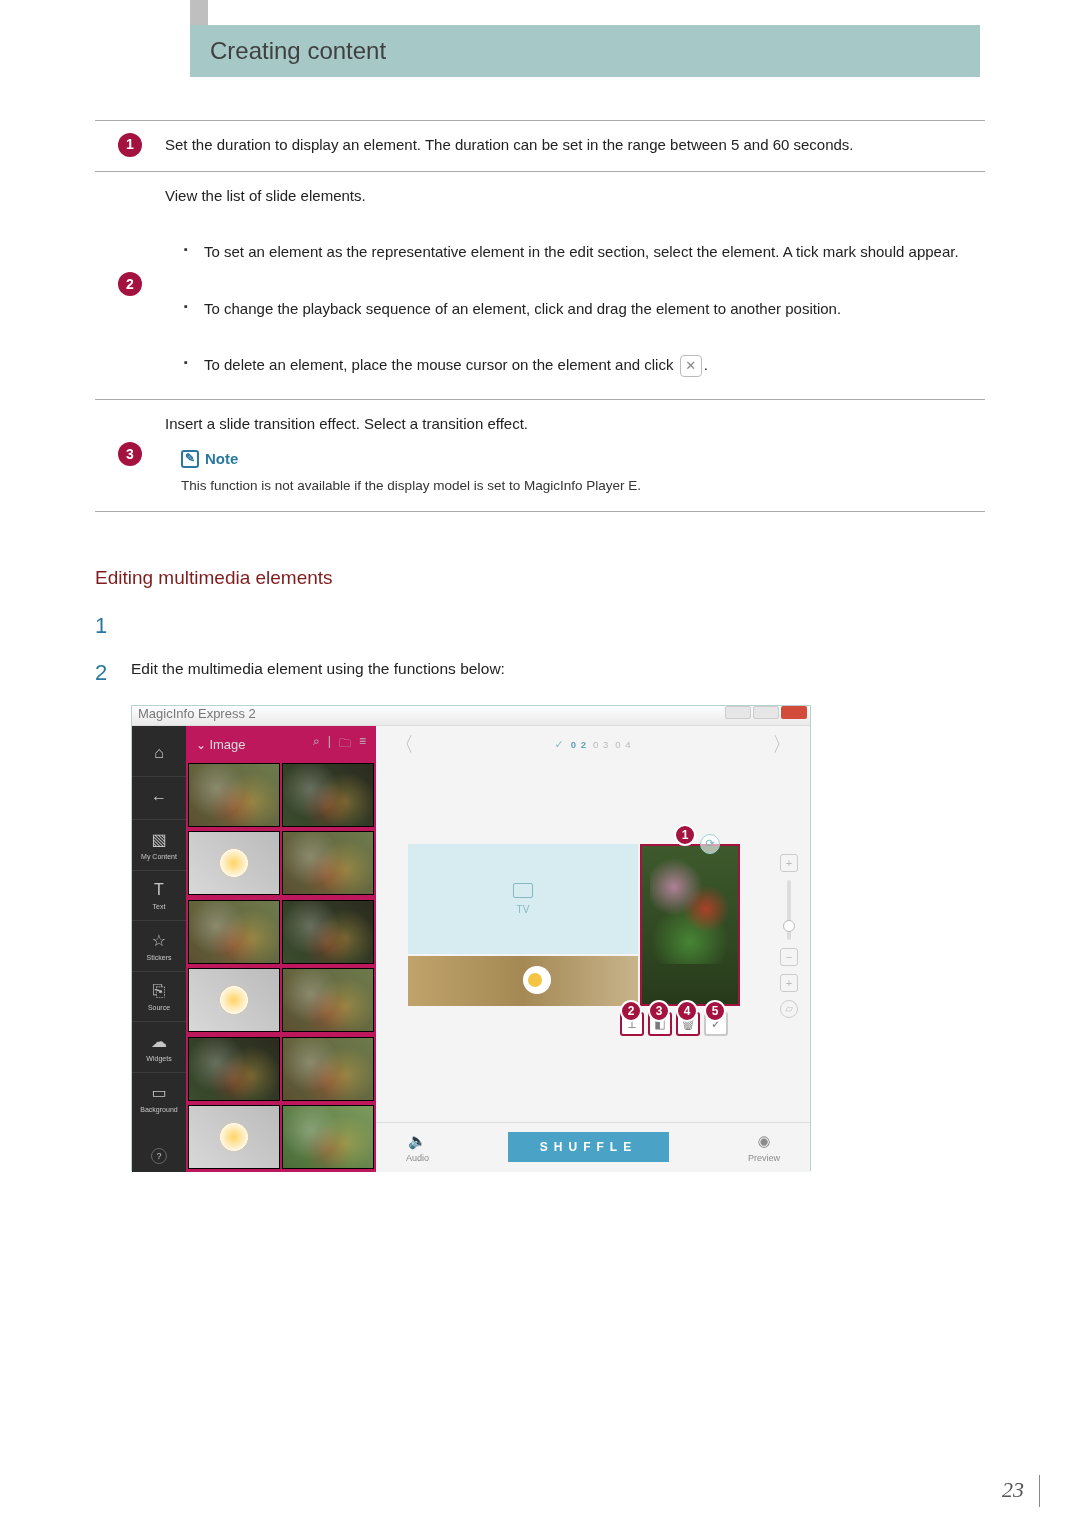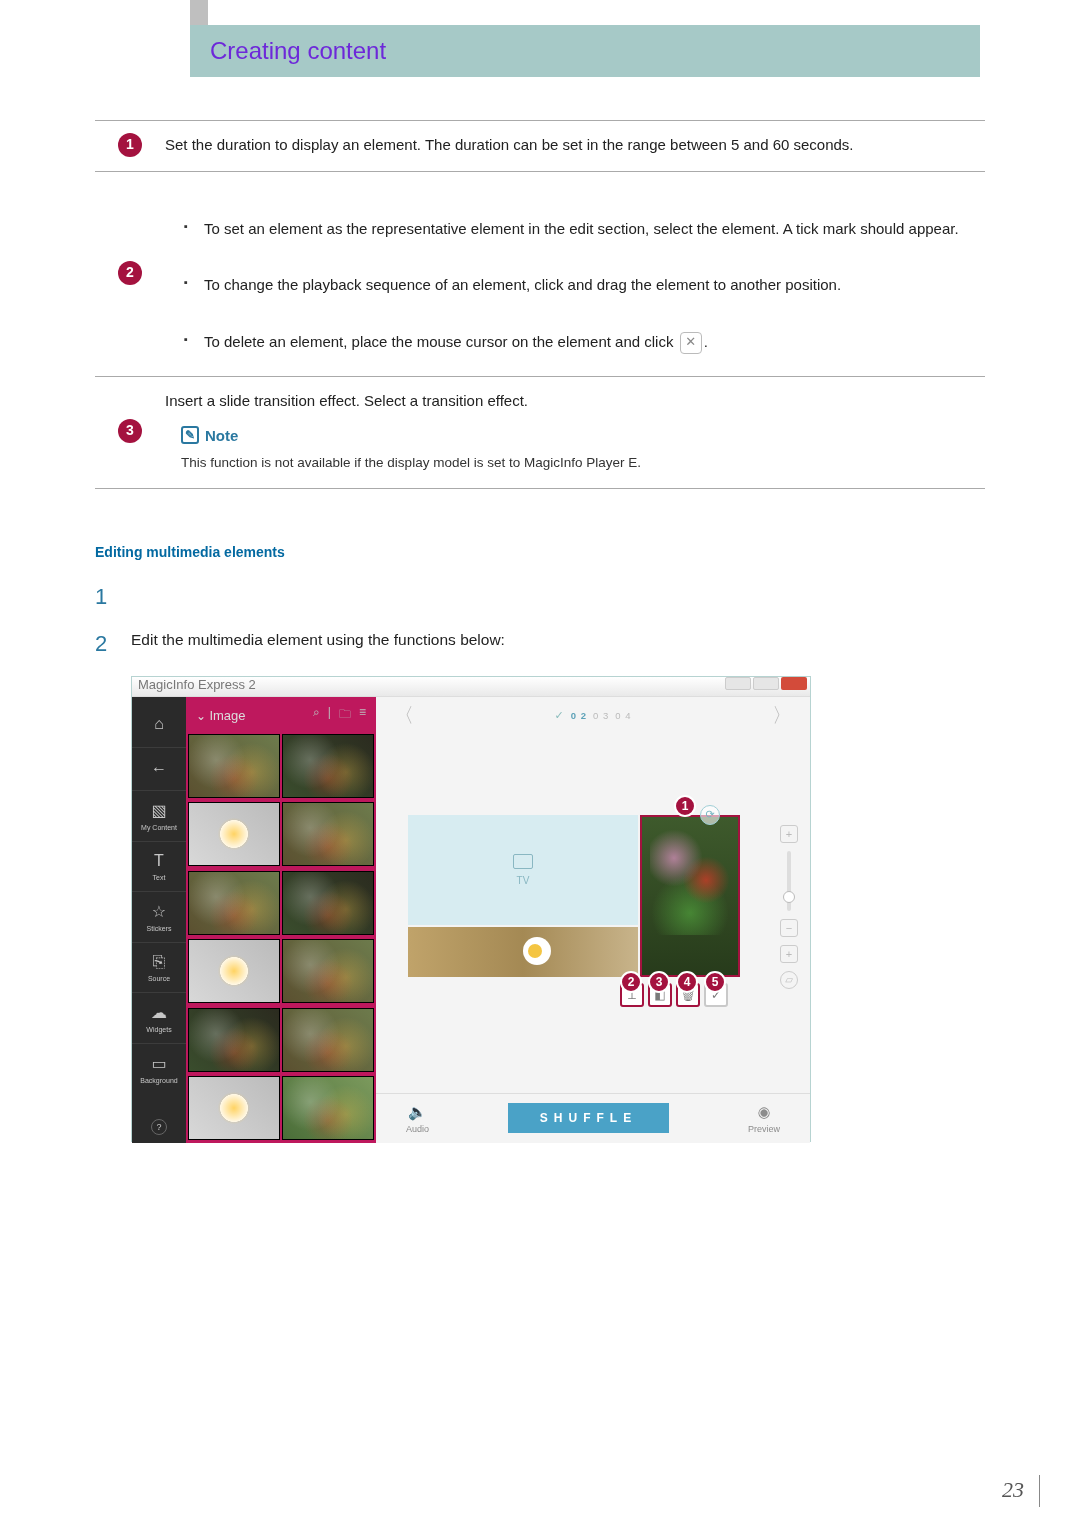--- a/index.html
+++ b/index.html
@@ -8,21 +8,21 @@
     color: #222;
     background: #fff;
     width: 1080px;
     height: 1527px;
     position: relative;
     overflow: hidden;
   }
   
   .header-bar {
     background: #a6c9c7;
-    color: #6d28d9;
+    color: #404040;
     font-size: 24px;
     font-weight: 300;
     padding: 12px 20px;
     position: absolute;
     top: 25px;
     left: 190px;
     width: 790px;
   }
   
   .header-stub {
@@ -93,23 +93,23 @@
   .note-icon {
     width: 18px; height: 18px;
     border: 2px solid #2a78a0;
     border-radius: 3px;
     display: inline-flex; align-items: center; justify-content: center;
     font-size: 12px; color: #2a78a0;
   }
   .note-body { font-size: 13.5px; padding-left: 0; color:#333;}
   
   .subheading {
-    color: #0369a1;
-    font-size: 14px;
-    font-weight: 700;
+    color: #7f1d1d;
+    font-size: 19px;
+    font-weight: 400;
     margin: 55px 0 22px 0;
   }
   .steps .step { display:flex; gap:18px; font-size:15.5px; margin-bottom:16px; line-height:1.4;}
   .step-n { color:#2a78a0; font-size:22px; width:18px; flex-shrink:0; font-weight:300;}
   
   .shot {
     border: 1px solid #b6d3d1;
     width: 680px; height: 466px;
     margin-left: 36px;
     position: relative;
@@ -290,20 +290,21 @@
           <span class="circle-b">1</span>
         </div>
       <div class="legend-text">Set the duration to display an element. The duration can be set in the range between 5 and 60 seconds.</div>
     </div>
 
     <div class="legend-row">
       <div class="legend-num">
           <span class="circle-b">2</span>
         </div>
       <div class="legend-text">
+        <div>View the list of slide elements.</div>
         <ul>
           <li>To set an element as the representative element in the edit section, select the element. A tick mark should appear.</li>
           <li>To change the playback sequence of an element, click and drag the element to another position.</li>
           <li>
             <span>To delete an element, place the mouse cursor on the element and click</span>
             <span class="icon-x">✕</span><span>.</span>
           </li>
         </ul>
       </div>
     </div>

